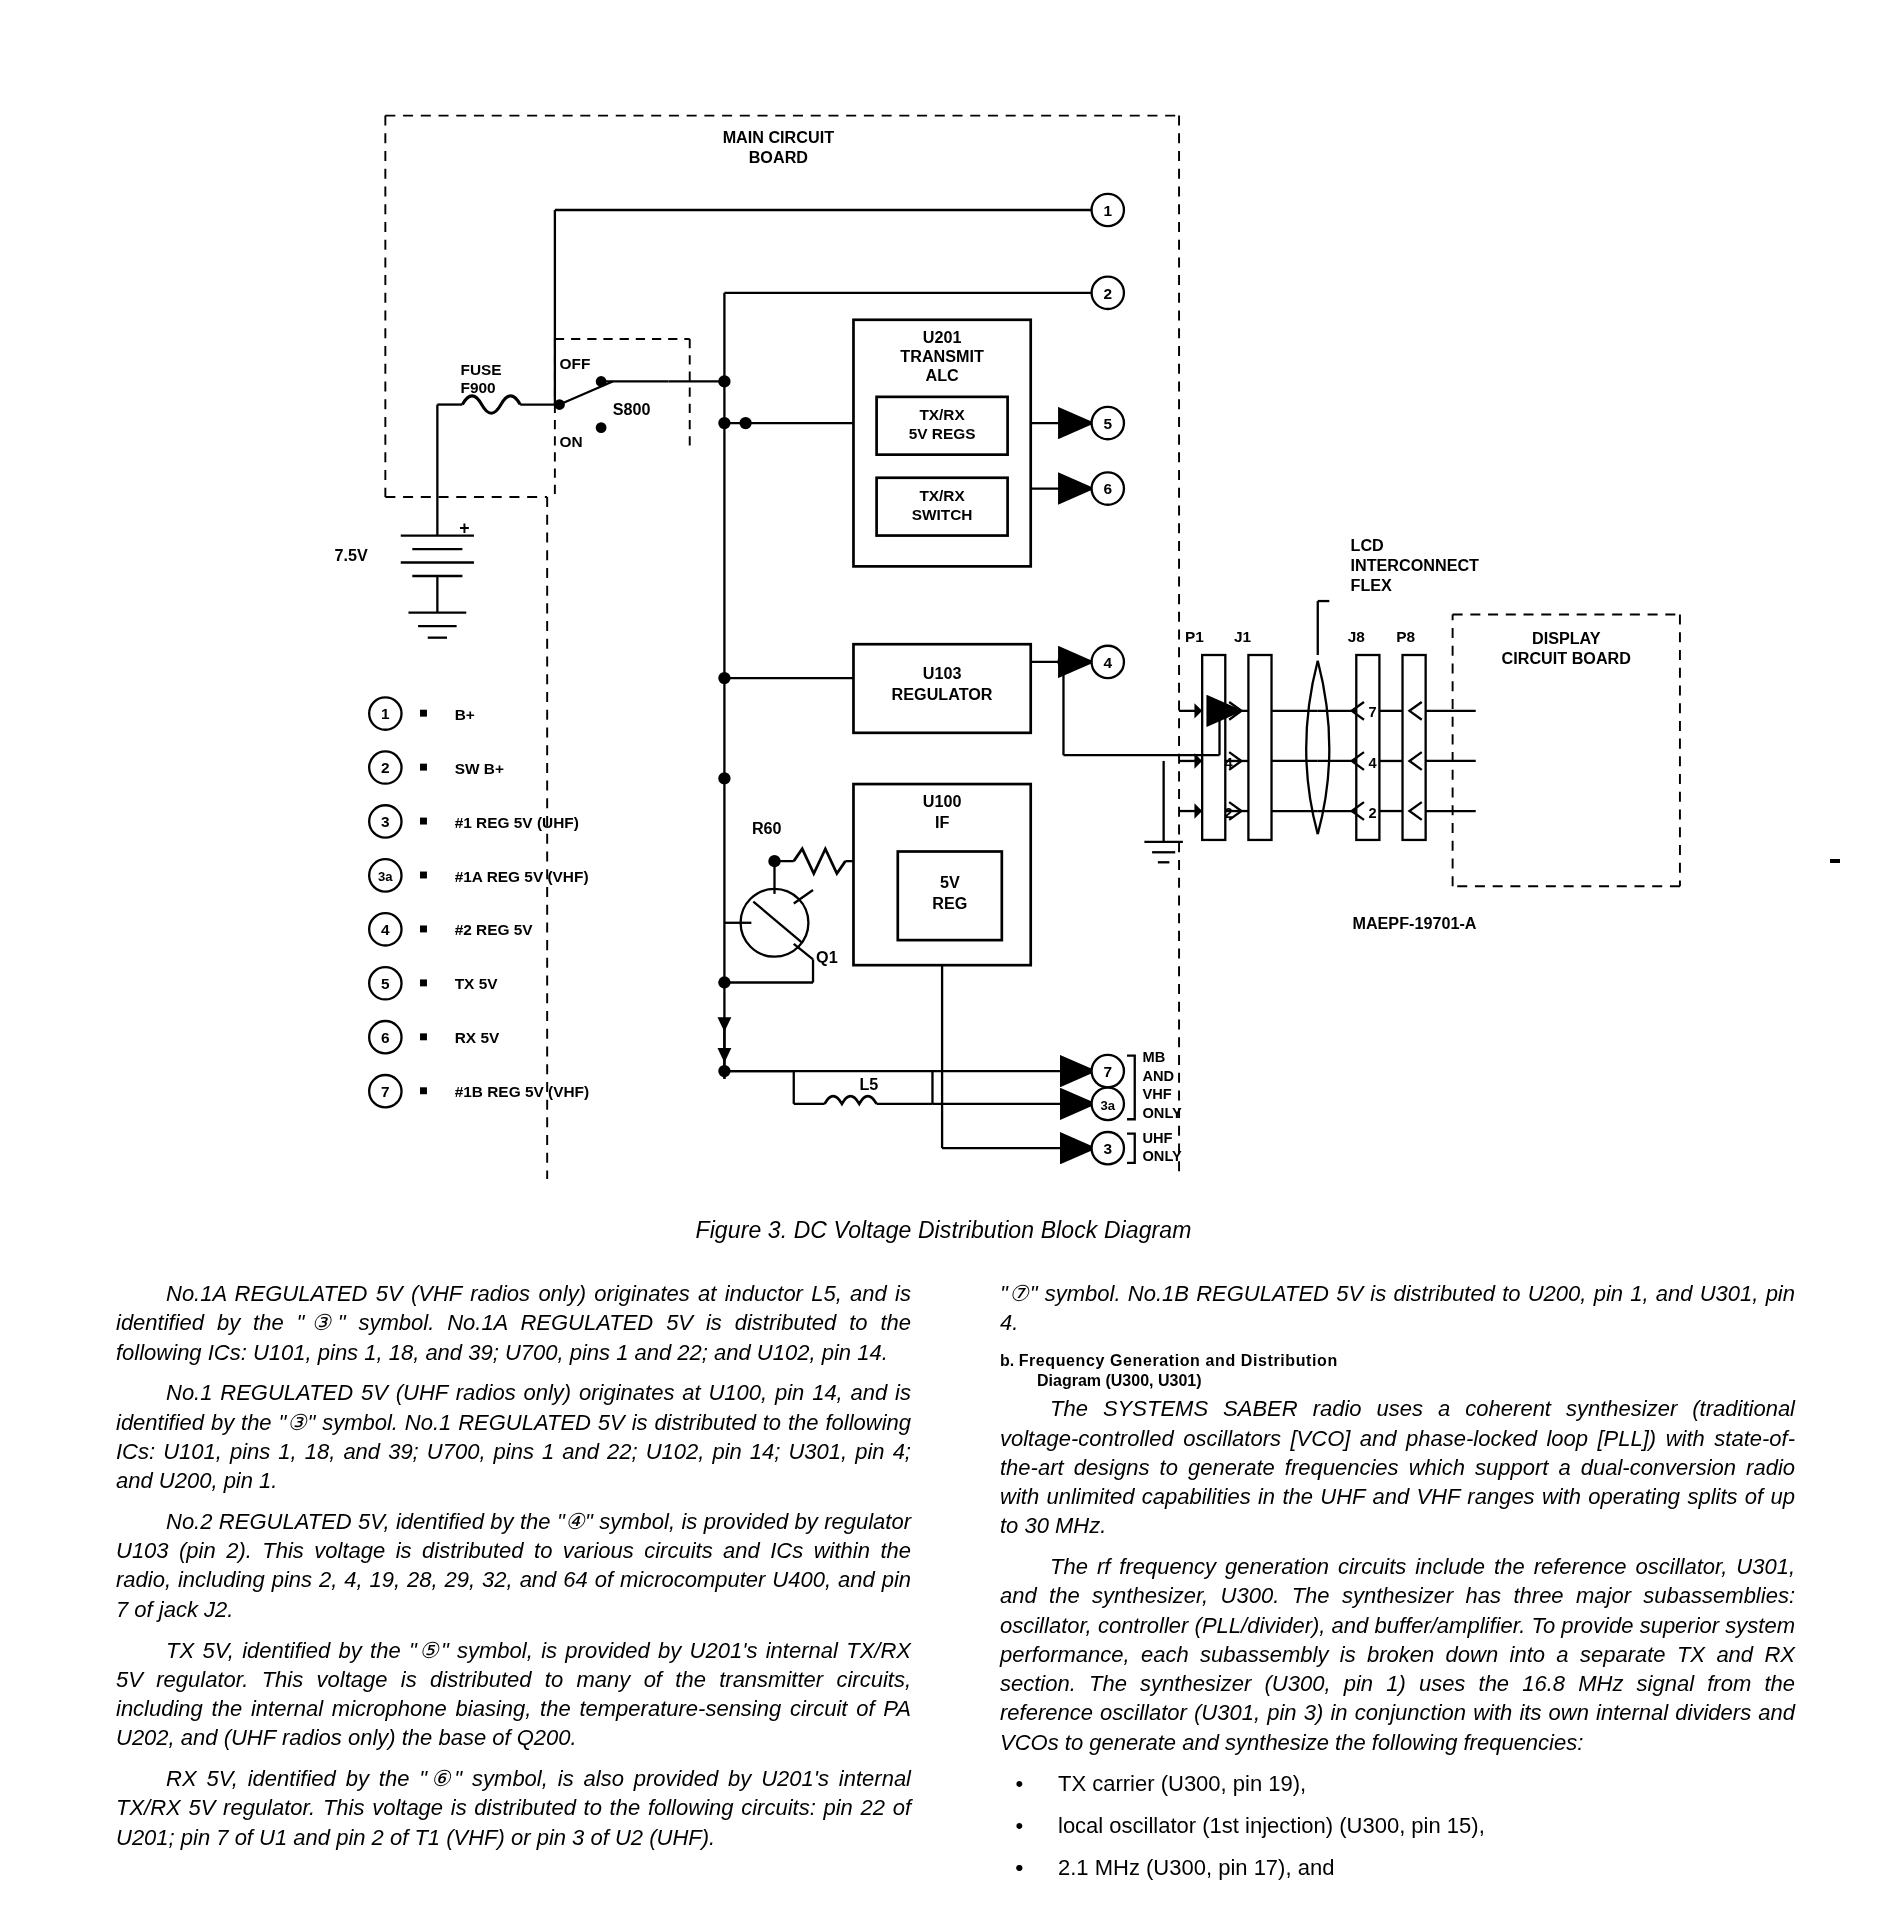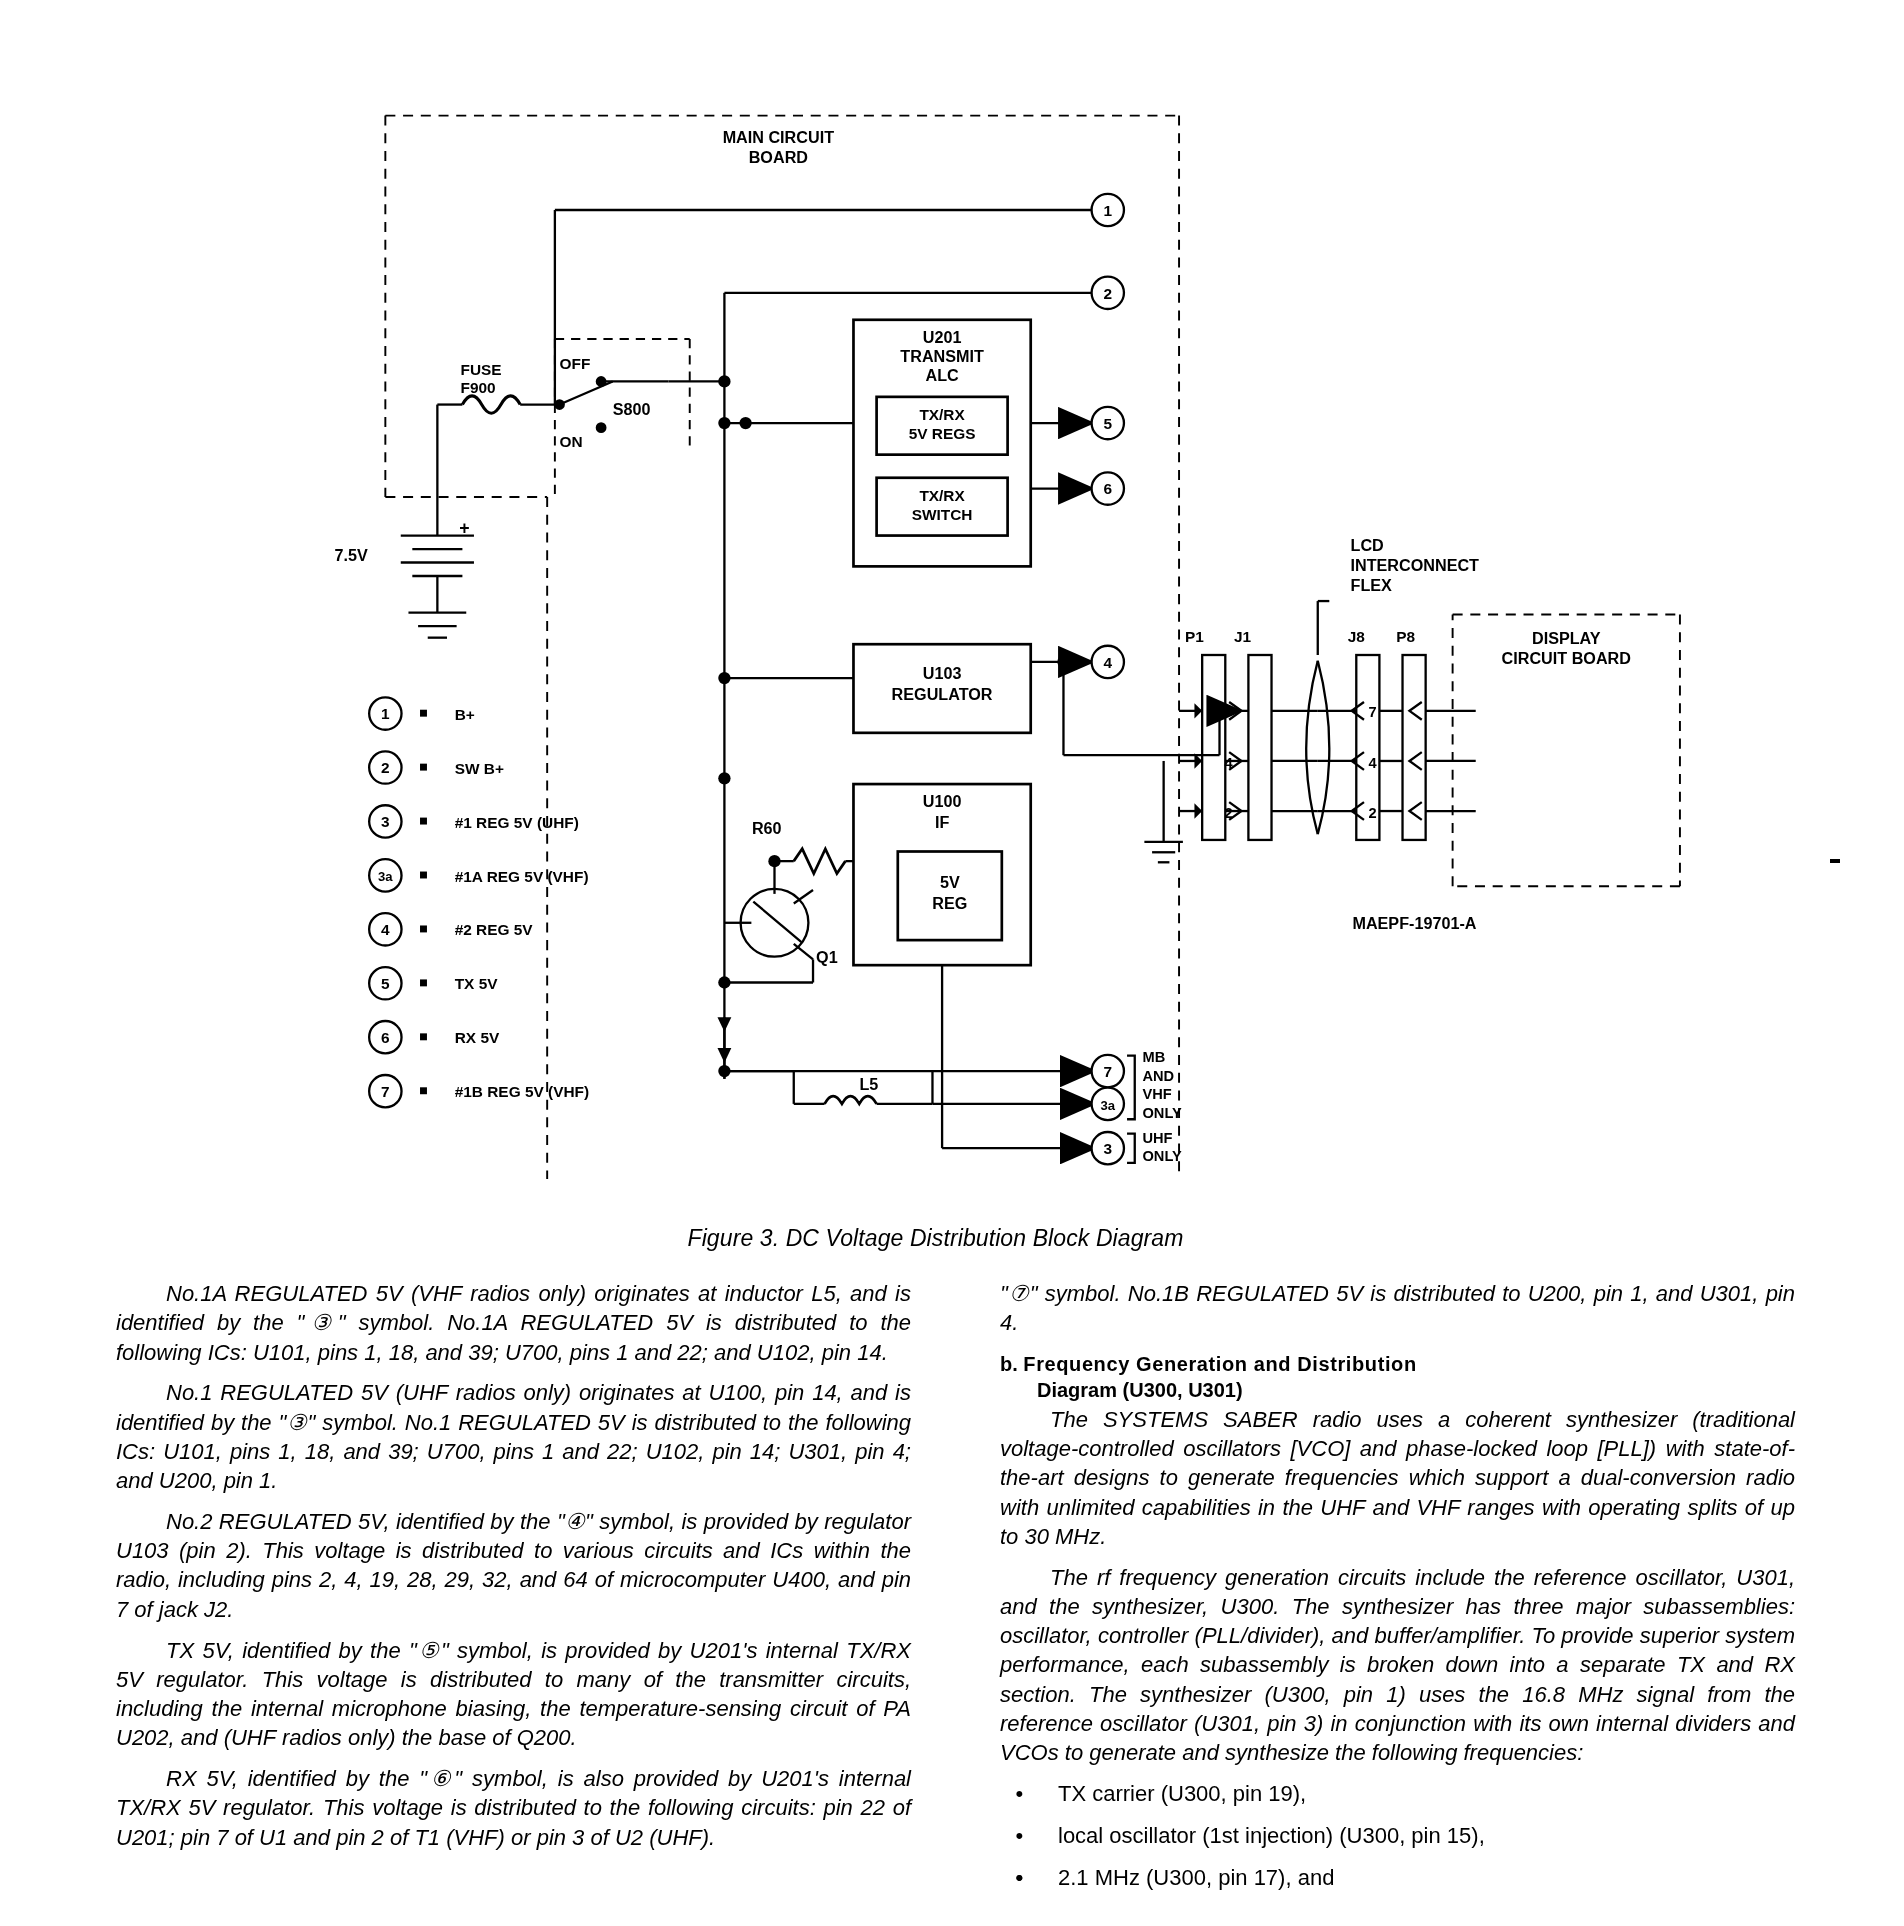--- a/index.html
+++ b/index.html
@@ -30,28 +30,27 @@
     height: 1179px;
   }
   .fig-canvas {
     position: absolute;
     left: 0; top: 0;
     width: 1905px;
     height: 1179px;
   }
   .fig-caption {
     position: absolute;
-    left: 0;
+    left: 8px;
     top: 1217px;
     width: 1871px;
     text-align: center;
     font-size: 23px;
     font-style: italic;
     letter-spacing: 0.1px;
-    margin-top: 8px;
   }
 
   
   .columns {
     position: absolute;
     top: 1279px;
     left: 116px;
     width: 1680px;
     display: flex;
     gap: 89px;
@@ -65,21 +64,21 @@
     line-height: 1.33;
     text-align: justify;
     text-indent: 50px;
     font-style: italic;
   }
   p.para.noindent {
     text-indent: 0;
   }
   h3.subhead {
     margin: 13px 0 2.3px 0;
-    font-size: 20px;
+    font-size: 16px;
     line-height: 1.3;
     font-weight: bold;
     text-indent: 0;
   }
   h3.subhead .hang {
     display: inline;
   }
   .bullets {
     margin: 10.8px 0 0 0;
     padding: 0;

